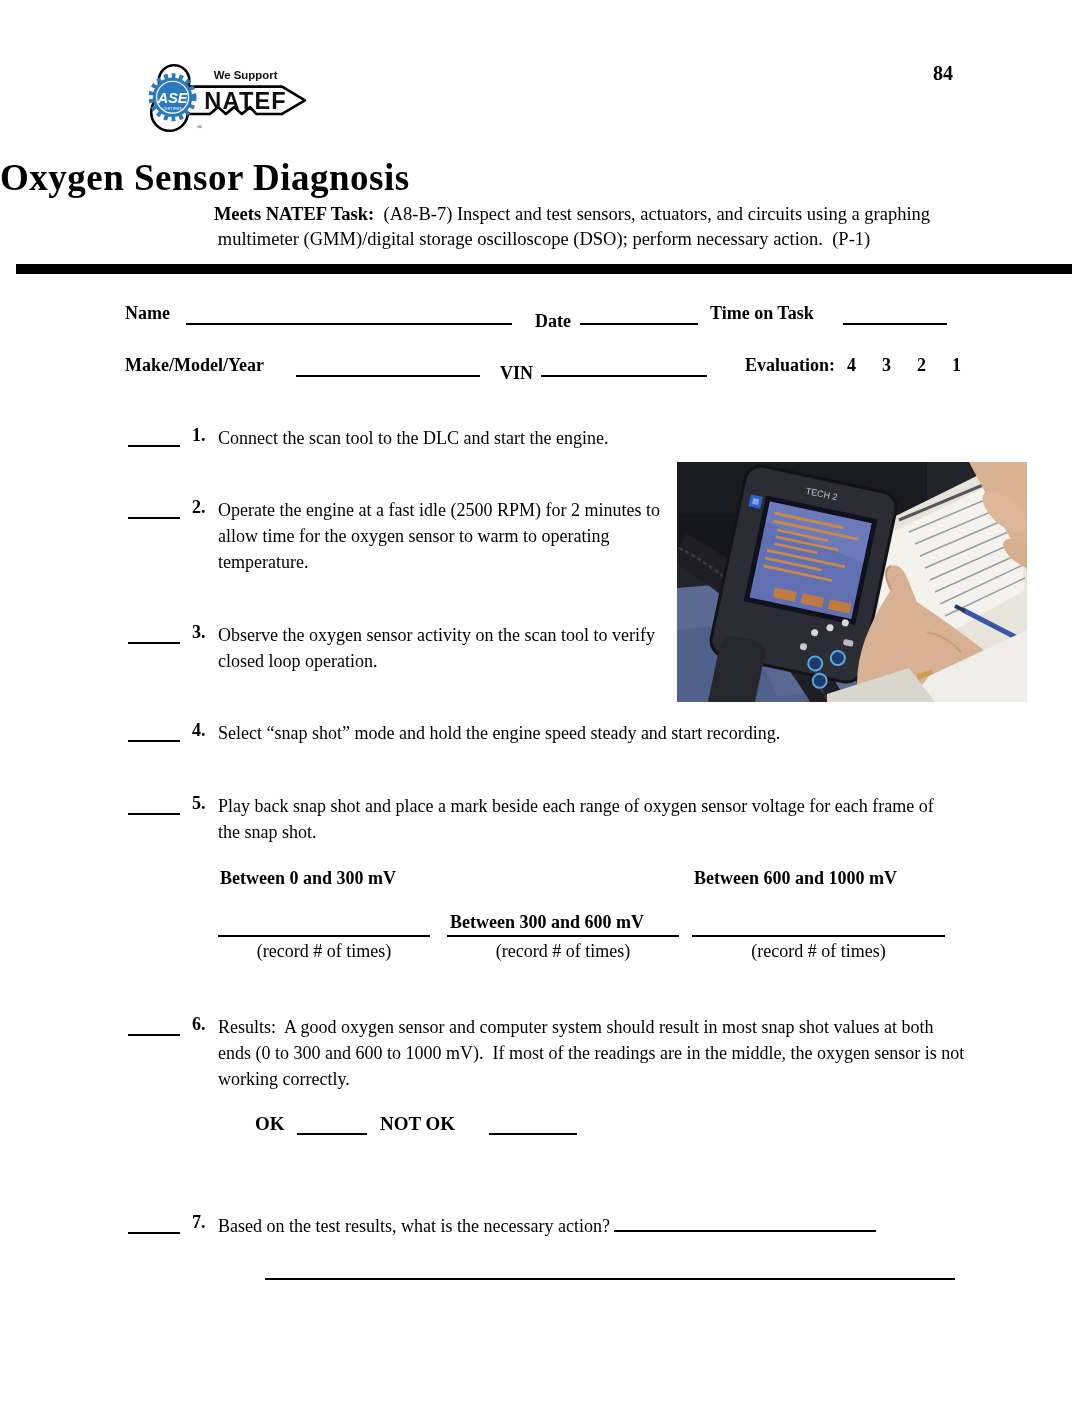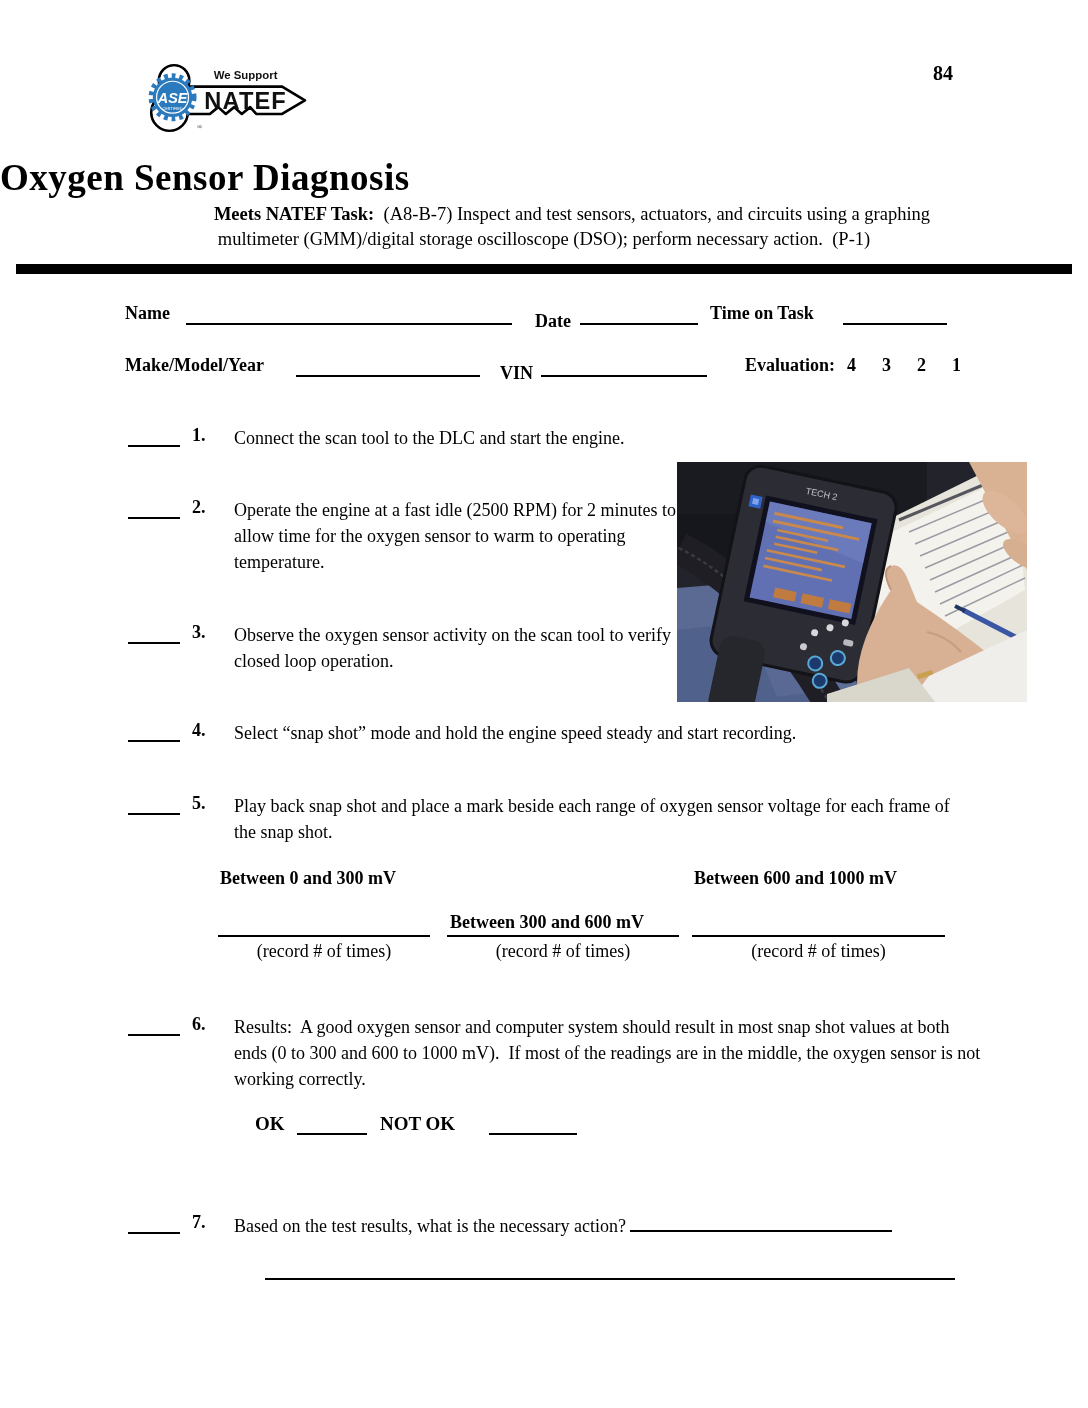--- a/index.html
+++ b/index.html
@@ -15,21 +15,21 @@
   .title { position:absolute; left:0; top:156px; width:100%; text-align:left;
            font-weight:bold; font-size:37px; letter-spacing:0.5px; }
   .subtitle { position:absolute; left:0; width:100%; text-align:center;
               font-size:18.5px; white-space:pre-wrap; }
   .rule { position:absolute; left:16px; top:264px; width:1056px; height:10px; background:#000; }
   .flabel { position:absolute; font-weight:bold; font-size:18px; }
   .blank { position:absolute; height:20px; border-bottom:2px solid #000; }
   .task { position:absolute; left:128px; display:flex; align-items:flex-start; }
   .pre-blank { width:52px; height:20px; border-bottom:2px solid #000; margin-right:12px; flex:0 0 auto; }
   .task-num { font-weight:bold; min-width:26px; flex:0 0 auto; }
-  .task-text { line-height:26px; white-space:pre-wrap;margin-left:16px; }
+  .task-text { line-height:26px; white-space:pre-wrap; }
   .range-head { position:absolute; font-weight:bold; font-size:18px; white-space:nowrap;text-align:right; }
   .record-note { position:absolute; text-align:center; font-size:18px; }
   .inline-blank { display:inline-block; width:262px; height:18px; border-bottom:2px solid #000; }
   .okrow-label { position:absolute; font-weight:bold; font-size:19px; }
   .photo { position:absolute; left:677px; top:462px; width:350px; height:240px; }
 </style>
 </head>
 <body>
 
 <div class="page">

